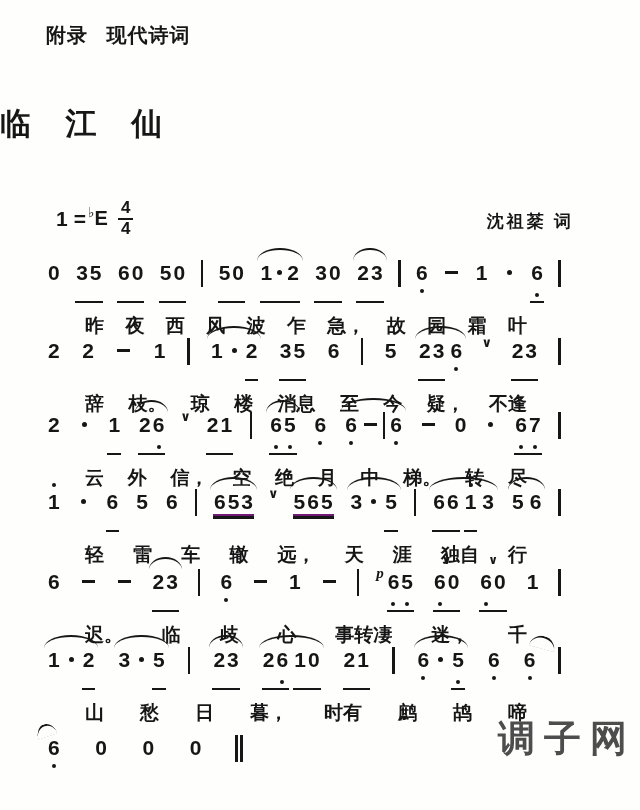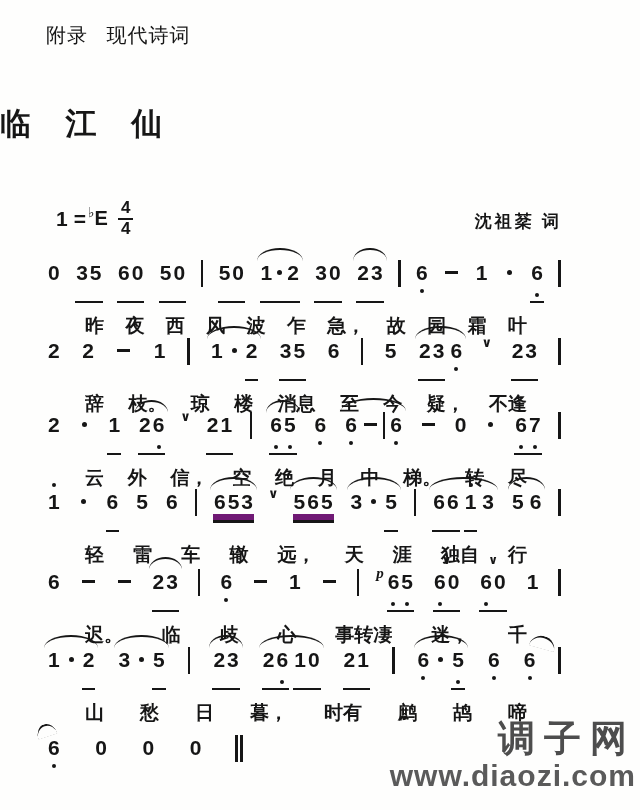--- a/index.html
+++ b/index.html
@@ -1,40 +1,40 @@
 <!DOCTYPE html>
 <html><head>
 <meta charset="utf-8">
 <style>
   html,body{margin:0;padding:0}
   body{
     position:relative;width:640px;height:810px;background:#fefefdff;
     font-family:"Liberation Sans","DejaVu Sans",sans-serif;color:#161616;overflow:hidden;
   }
-  .header{position:absolute;top:22px;left:46px;font-size:20px;font-weight:normal;letter-spacing:1px;word-spacing:12px}
+  .header{position:absolute;top:22px;left:46px;font-size:20px;font-weight:bold;letter-spacing:1px;word-spacing:12px}
   .title{position:absolute;top:103px;left:0;width:100%;text-align:left;font-size:31px;font-weight:bold;letter-spacing:2px;word-spacing:22px}
   .keysig{position:absolute;top:199px;left:56px;font-size:21px;font-weight:bold;display:flex;align-items:center}
   .keysig .tonic{margin-right:6px}
   .keysig .eq{margin-right:2px}
   .flat{font-size:14px;position:relative;top:-7px}
   .keyletter{font-size:20px}
   .ts{display:inline-flex;flex-direction:column;align-items:center;font-size:17px;font-weight:bold;line-height:1.1;margin-left:10px}
   .ts .num{border-bottom:2px solid #161616;padding:0 3px}
-  .credit{position:absolute;top:210px;right:78px;font-size:17px;font-weight:bold;font-family:"Liberation Serif","DejaVu Serif",serif;letter-spacing:3px}
+  .credit{position:absolute;top:210px;right:66px;font-size:17px;font-weight:bold;font-family:"Liberation Serif","DejaVu Serif",serif;letter-spacing:3px}
 
   .score-line{position:absolute;left:45px;width:518px}
   .l1{top:260px}.l2{top:336px}.l3{top:410px}.l4{top:487px}.l5{top:566px}.l6{top:647px}
   .l7{top:735px;width:200px}
   .notes-row{display:flex;justify-content:space-between;align-items:baseline;font-size:21px;font-weight:bold;line-height:1}
   .lyrics-row{display:flex;justify-content:space-between;margin-top:10px;padding:0 36px 0 40px;font-size:19px;font-weight:bold}
 
   .unit{position:relative;display:inline-block;white-space:nowrap}
   .grp{display:inline-block;position:relative;margin:0 2px}
   .u1{border-bottom:2px solid #161616;padding-bottom:18px}
-  .u2{border-bottom:6px solid #701a75;padding-bottom:2px;box-shadow:0 3px 0 #161616}
+  .u2{border-bottom:2px solid #701a75;padding-bottom:2px;box-shadow:0 3px 0 #161616}
   .nc{display:inline-block;position:relative;padding:0 1px}
   .dot-b{position:absolute;left:50%;transform:translateX(-50%);bottom:-10px;width:4px;height:4px;border-radius:50%;background:#161616}
   .u1 .dot-b{bottom:-14px}
   .dot-a{position:absolute;left:50%;transform:translateX(-50%);top:-8px;width:4px;height:4px;border-radius:50%;background:#161616}
   .middot{display:inline-block;width:5px;height:5px;border-radius:50%;background:#161616;margin:0 4px;vertical-align:5px}
   .dash{display:inline-block;width:13px;height:3px;background:#161616;margin:0 4px;vertical-align:6px}
   .bar{display:inline-block;width:2.5px;height:27px;background:#161616;vertical-align:-7px;margin:0 2px}
   .finalbar{display:inline-block;position:relative;width:11px;height:27px;vertical-align:-7px}
   .finalbar::before{content:"";position:absolute;left:1px;top:0;bottom:0;width:2.5px;background:#161616}
   .finalbar::after{content:"";position:absolute;right:2px;top:0;bottom:0;width:3.5px;background:#161616}
@@ -251,14 +251,13 @@
         <span class="unit"><span class="grp"><span class="nc">0</span></span></span>
         <span class="unit"><span class="grp"><span class="nc">0</span></span></span>
         <span class="unit"><span class="grp"><span class="nc">0</span></span></span>
         <span class="unit"><span class="finalbar"></span></span>
       </div>
     </div>
   </div>
 
 <div class="wm">
   <div class="wm-name">调子网</div>
-  <div class="wm-url">www.diaozi.com</div>
 </div>
 
 </body></html>

